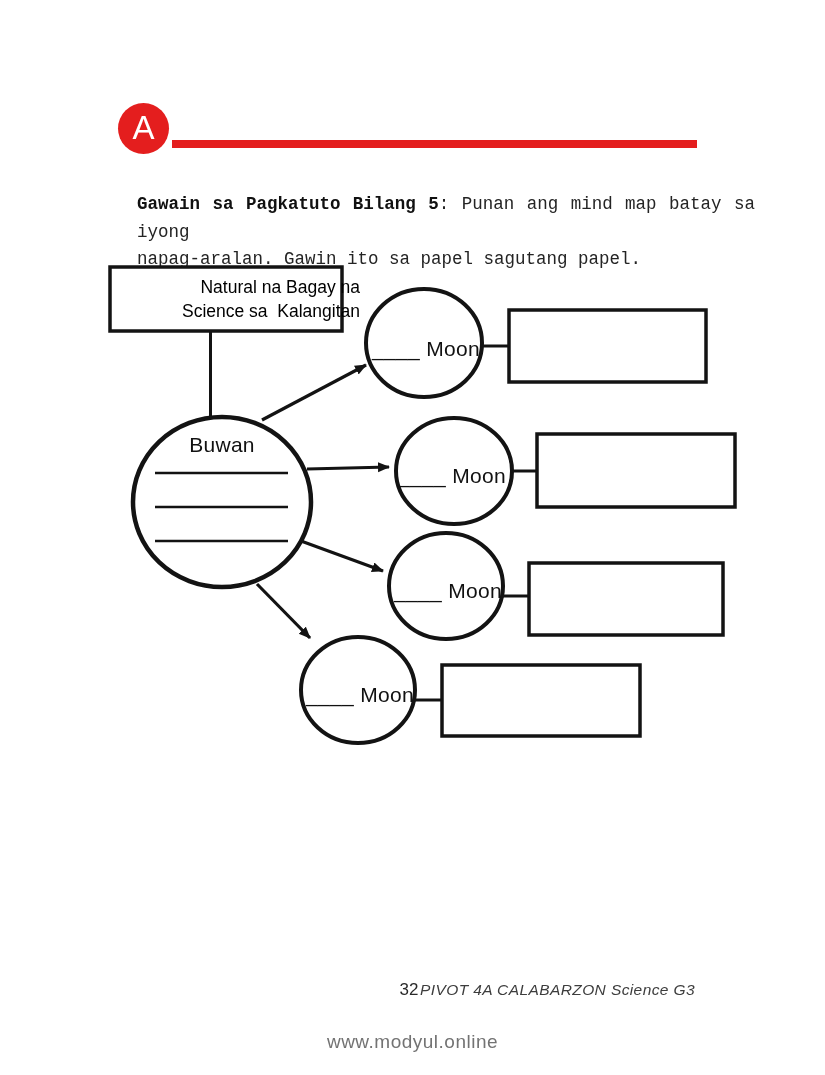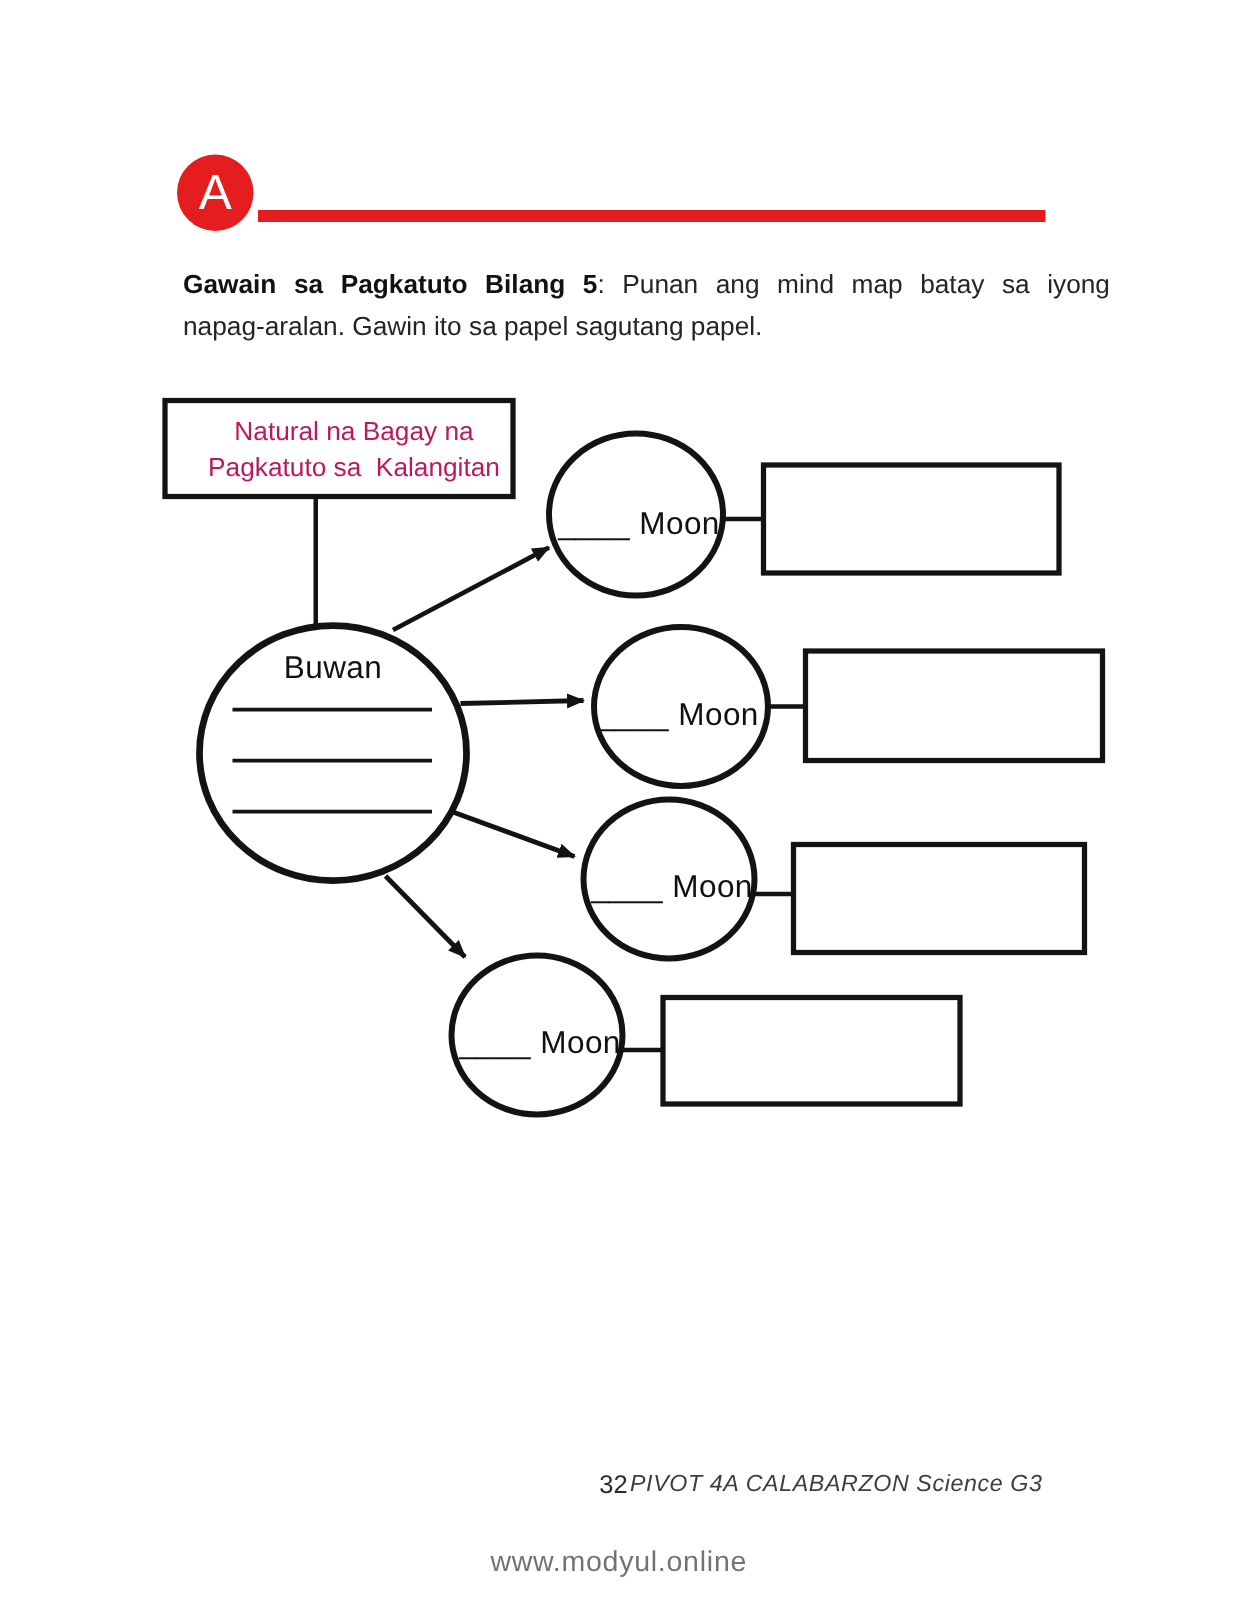--- a/index.html
+++ b/index.html
@@ -43,24 +43,25 @@
     width: 525px;
     height: 8px;
     background: var(--accent, #e41e1e);
   }
   
   .instruction {
     position: absolute;
     left: 122px;
     top: 176px;
     width: 618px;
-    margin: 0;
+    margin: 15px;
     font-size: 17.5px;
     line-height: 27.5px;
     color: #242424;
+    font-family: Liberation Mono, monospace;
   }
   .jline {
     display: block;
     text-align: justify;
     text-align-last: justify;
     white-space: normal;
   }
   .instruction b { font-weight: 700; color: #111; }
   
   .diagram {
@@ -85,27 +86,27 @@
     letter-spacing: 0.3px;
   }
   .topicbox-text {
     position: absolute;
     left: 112px;
     top: 268px;
     width: 248px;
     height: 62px;
     display: flex;
     flex-direction: column;
-    align-items: center;
+    align-items: flex-end;
     justify-content: center;
     text-align: center;
     font-size: 17.5px;
     line-height: 24px;
     font-weight: 500;
-    color: #be185d;
+    color: #000000;
   }
   .topicbox-text span { white-space: pre-wrap; }
   
   .pagenum {
     position: absolute;
     left: 386px;
     top: 980px;
     width: 46px;
     text-align: center;
     font-size: 17px;
@@ -186,20 +187,20 @@
     <rect class="s" x="529" y="563" width="194" height="72" stroke-width="3.5"></rect>
 
     <ellipse class="s" cx="358" cy="690" rx="57" ry="53" stroke-width="4"></ellipse>
     <text class="node-label" x="360" y="702" text-anchor="middle">____ Moon</text>
     <line class="s" x1="414" y1="700" x2="442" y2="700" stroke-width="3"></line>
     <rect class="s" x="442" y="665" width="198" height="71" stroke-width="3.5"></rect>
   </svg>
 
   <div class="topicbox-text">
     <span>Natural na Bagay na</span>
-    <span>Pagkatuto sa  Kalangitan</span>
+    <span>Science sa  Kalangitan</span>
   </div>
 
   <div class="pagenum">32</div>
   <div class="modtitle">PIVOT 4A CALABARZON Science G3</div>
   <div class="watermark">www.modyul.online</div>
 
 </div>
 
 </body></html>

